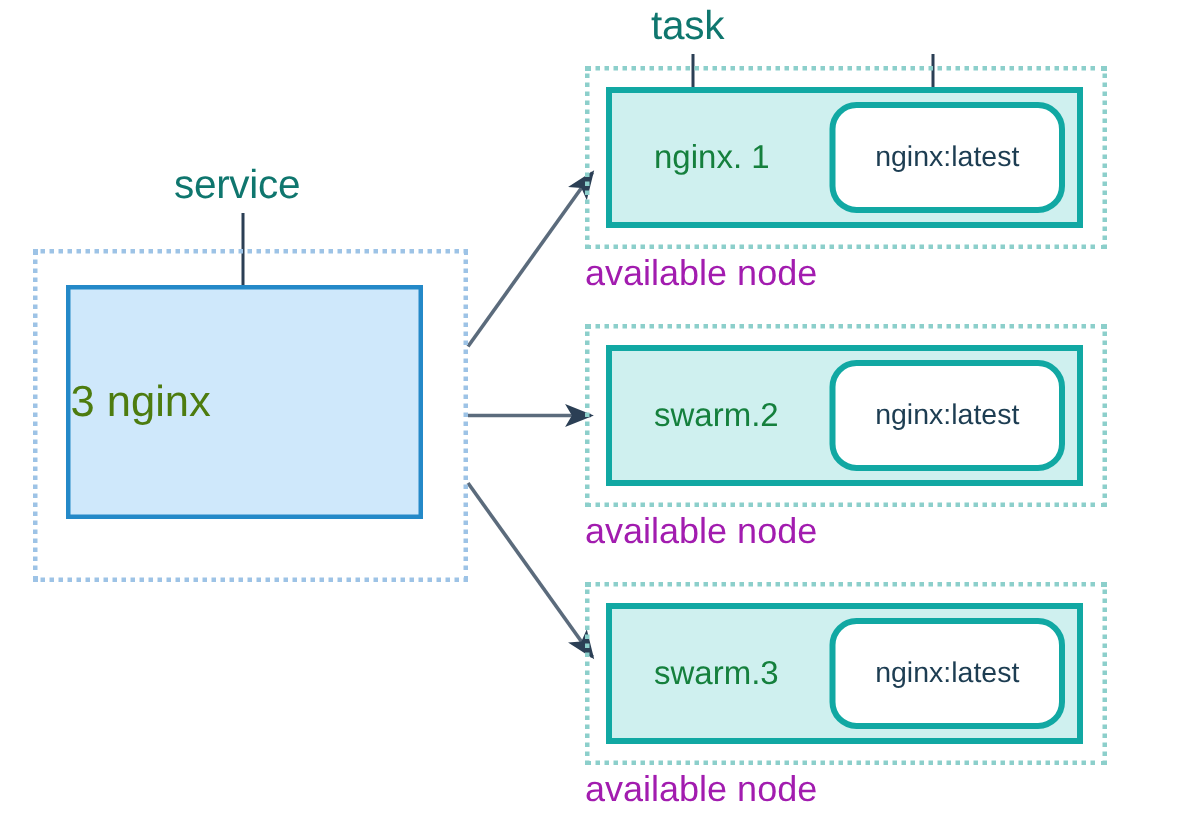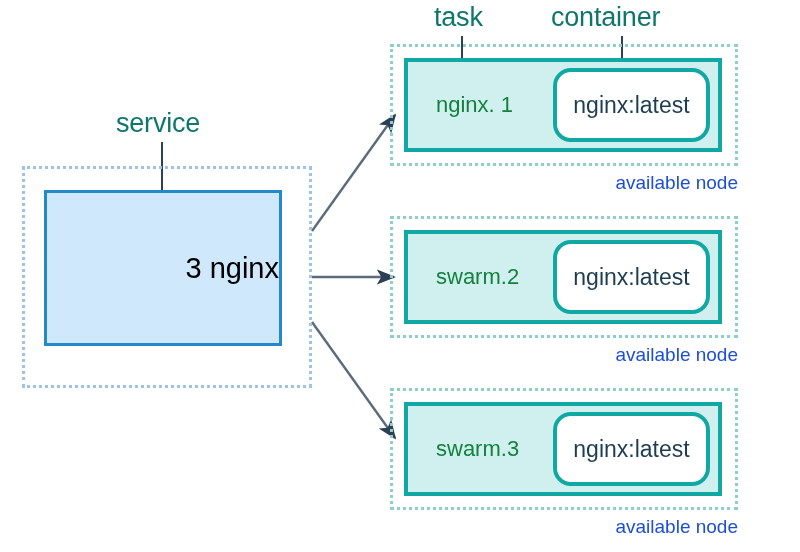--- a/index.html
+++ b/index.html
@@ -44,32 +44,32 @@
   }
   .service-box {
     position: absolute;
     border: 3px solid #2489c8;
     background: #cfe8fb;
     box-sizing: border-box;
   }
   .service-text {
     position: absolute;
     width: 100%;
-    text-align: right;
-    color: #000000;
+    text-align: left;
+    color: #4d7c0f;
     font-size: 29px;
     line-height: 34px;
     top: 50%;
     transform: translateY(-50%);
   }
   .caption {
     position: absolute;
-    text-align: right;
-    color: #1d4ed8;
-    font-size: 19px;
+    text-align: left;
+    color: #a21caf;
+    font-size: 24px;
     line-height: 22px;
     white-space: nowrap;
   }
 
   
   .dotted-teal {
     position: absolute;
     border: 3px dotted #8ccfcb;
     background: transparent;
     box-sizing: border-box;
@@ -97,21 +97,21 @@
     border-radius: 18px;
     box-sizing: border-box;
   }
   .container-text {
     position: absolute;
     width: 100%;
     text-align: center;
     top: 50%;
     transform: translateY(-50%);
     color: #1d3d52;
-    font-size: 23px;
+    font-size: 19px;
     line-height: 23px;
     white-space: nowrap;
   }
 
   
   #arrow-layer {
     position: absolute;
     left: 0; top: 0;
     width: 800px; height: 552px;
     pointer-events: none;
@@ -129,21 +129,20 @@
       </marker>
     </defs>
     <line x1="312" y1="231" x2="395" y2="115" stroke="#5b6b7c" stroke-width="2.4" marker-end="url(#ah)"></line>
     <line x1="312" y1="277" x2="394" y2="277" stroke="#5b6b7c" stroke-width="2.4" marker-end="url(#ah)"></line>
     <line x1="312" y1="322" x2="395" y2="438" stroke="#5b6b7c" stroke-width="2.4" marker-end="url(#ah)"></line>
   </svg>
 
   <div class="anno-label" style="left:434px; top:2px;">task</div>
   <div class="leader" style="left:461px; top:36px; height:67px;"></div>
 
-  <div class="anno-label" style="left:551px; top:2px;">container</div>
   <div class="leader" style="left:621px; top:36px; height:67px;"></div>
 
   <div class="anno-label" style="left:116px; top:108px;">service</div>
   <div class="leader" style="left:161px; top:142px; height:90px;"></div>
 
   <div class="dotted-blue" style="left:22px; top:166px; width:290px; height:222px;"></div>
 
   <div class="service-box" style="left:44px; top:190px; width:238px; height:156px;">
     <div class="service-text">
       <div>3 nginx</div>

